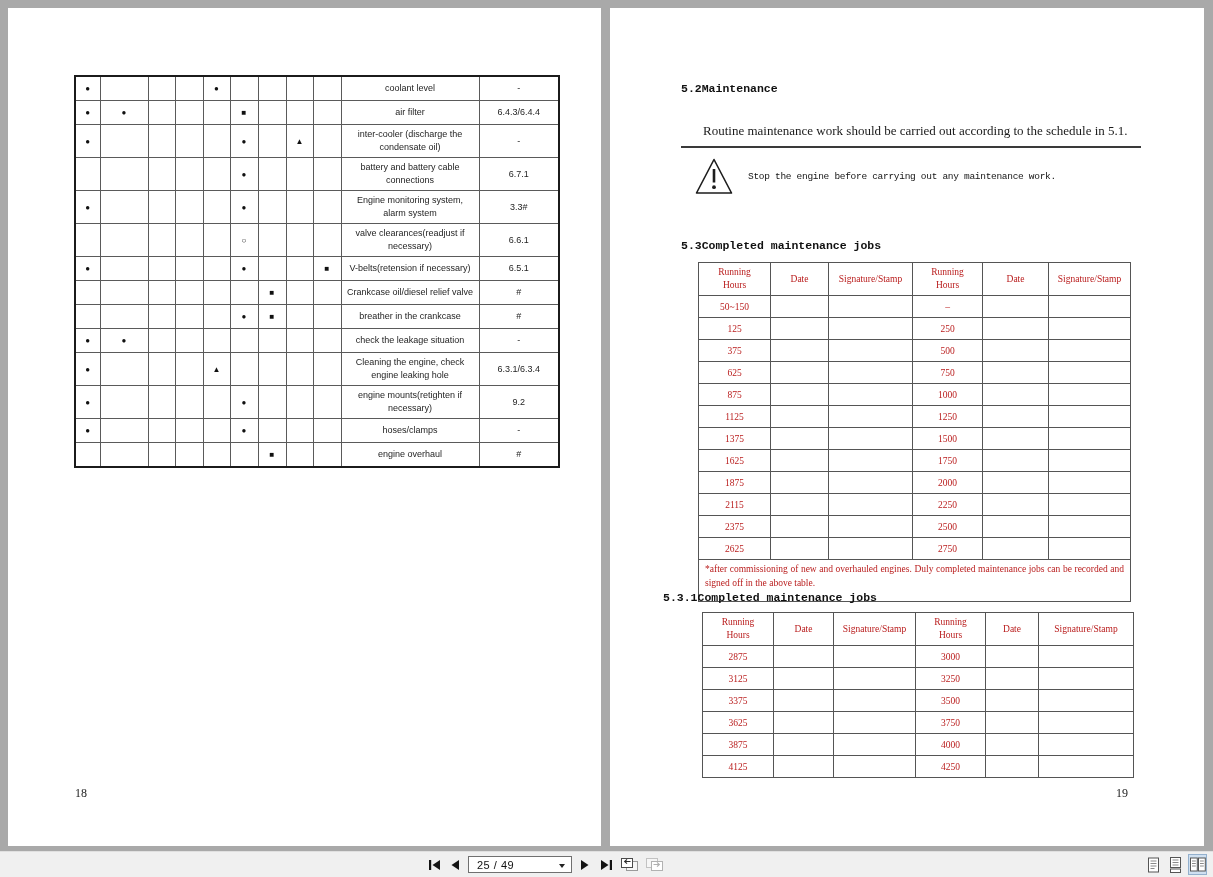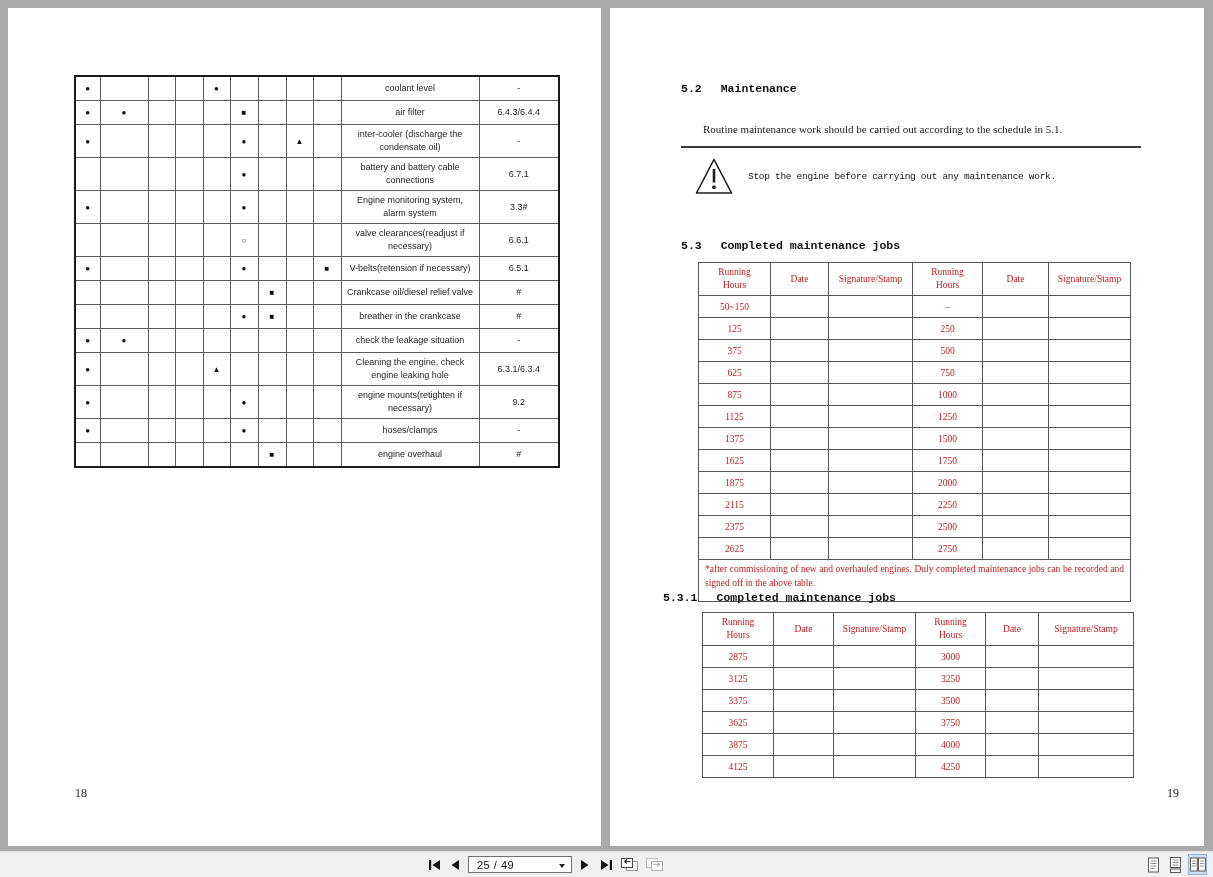--- a/index.html
+++ b/index.html
@@ -27,37 +27,38 @@
     overflow:hidden;
   }
   .mtab td.sym{font-size:8px;color:#111;}
   .mtab td.ref{font-size:9px;}
 
   .pagenum{
     position:absolute;top:778px;
     font-family:"Liberation Serif",serif;font-size:12px;color:#222;
   }
   .pn-left{left:67px;}
-  .pn-right{left:557px;}
+  .pn-right{left:506px;}
 
   
   .heading{
-    position:absolute;display:flex;gap:19px;
+    position:absolute;display:flex;gap:0;
     font-family:"Liberation Mono",monospace;
     font-size:11.5px;font-weight:bold;color:#101010;
     letter-spacing:0px;white-space:nowrap;
   }
   .h52{left:71px;top:74px;}
   .h53{left:71px;top:231px;}
   .h531{left:53px;top:583px;}
 
   .intro{
     position:absolute;left:93px;top:115px;width:380px;
-    font-family:"Liberation Serif",serif;font-size:11px;color:#1a1a1a;
+    font-family:"Liberation Serif",serif;font-size:13px;color:#1a1a1a;
     white-space:nowrap;
+    text-align:center;
   }
   .rule{position:absolute;left:71px;top:138px;width:460px;height:2px;background:#3a3a3a;}
 
   .warning{position:absolute;left:84px;top:148px;display:flex;align-items:center;gap:14px;}
   .warn-text{
     font-family:"Liberation Mono",monospace;font-size:9.5px;letter-spacing:-0.3px;
     color:#141414;white-space:nowrap;
   }
 
   .rtab{

